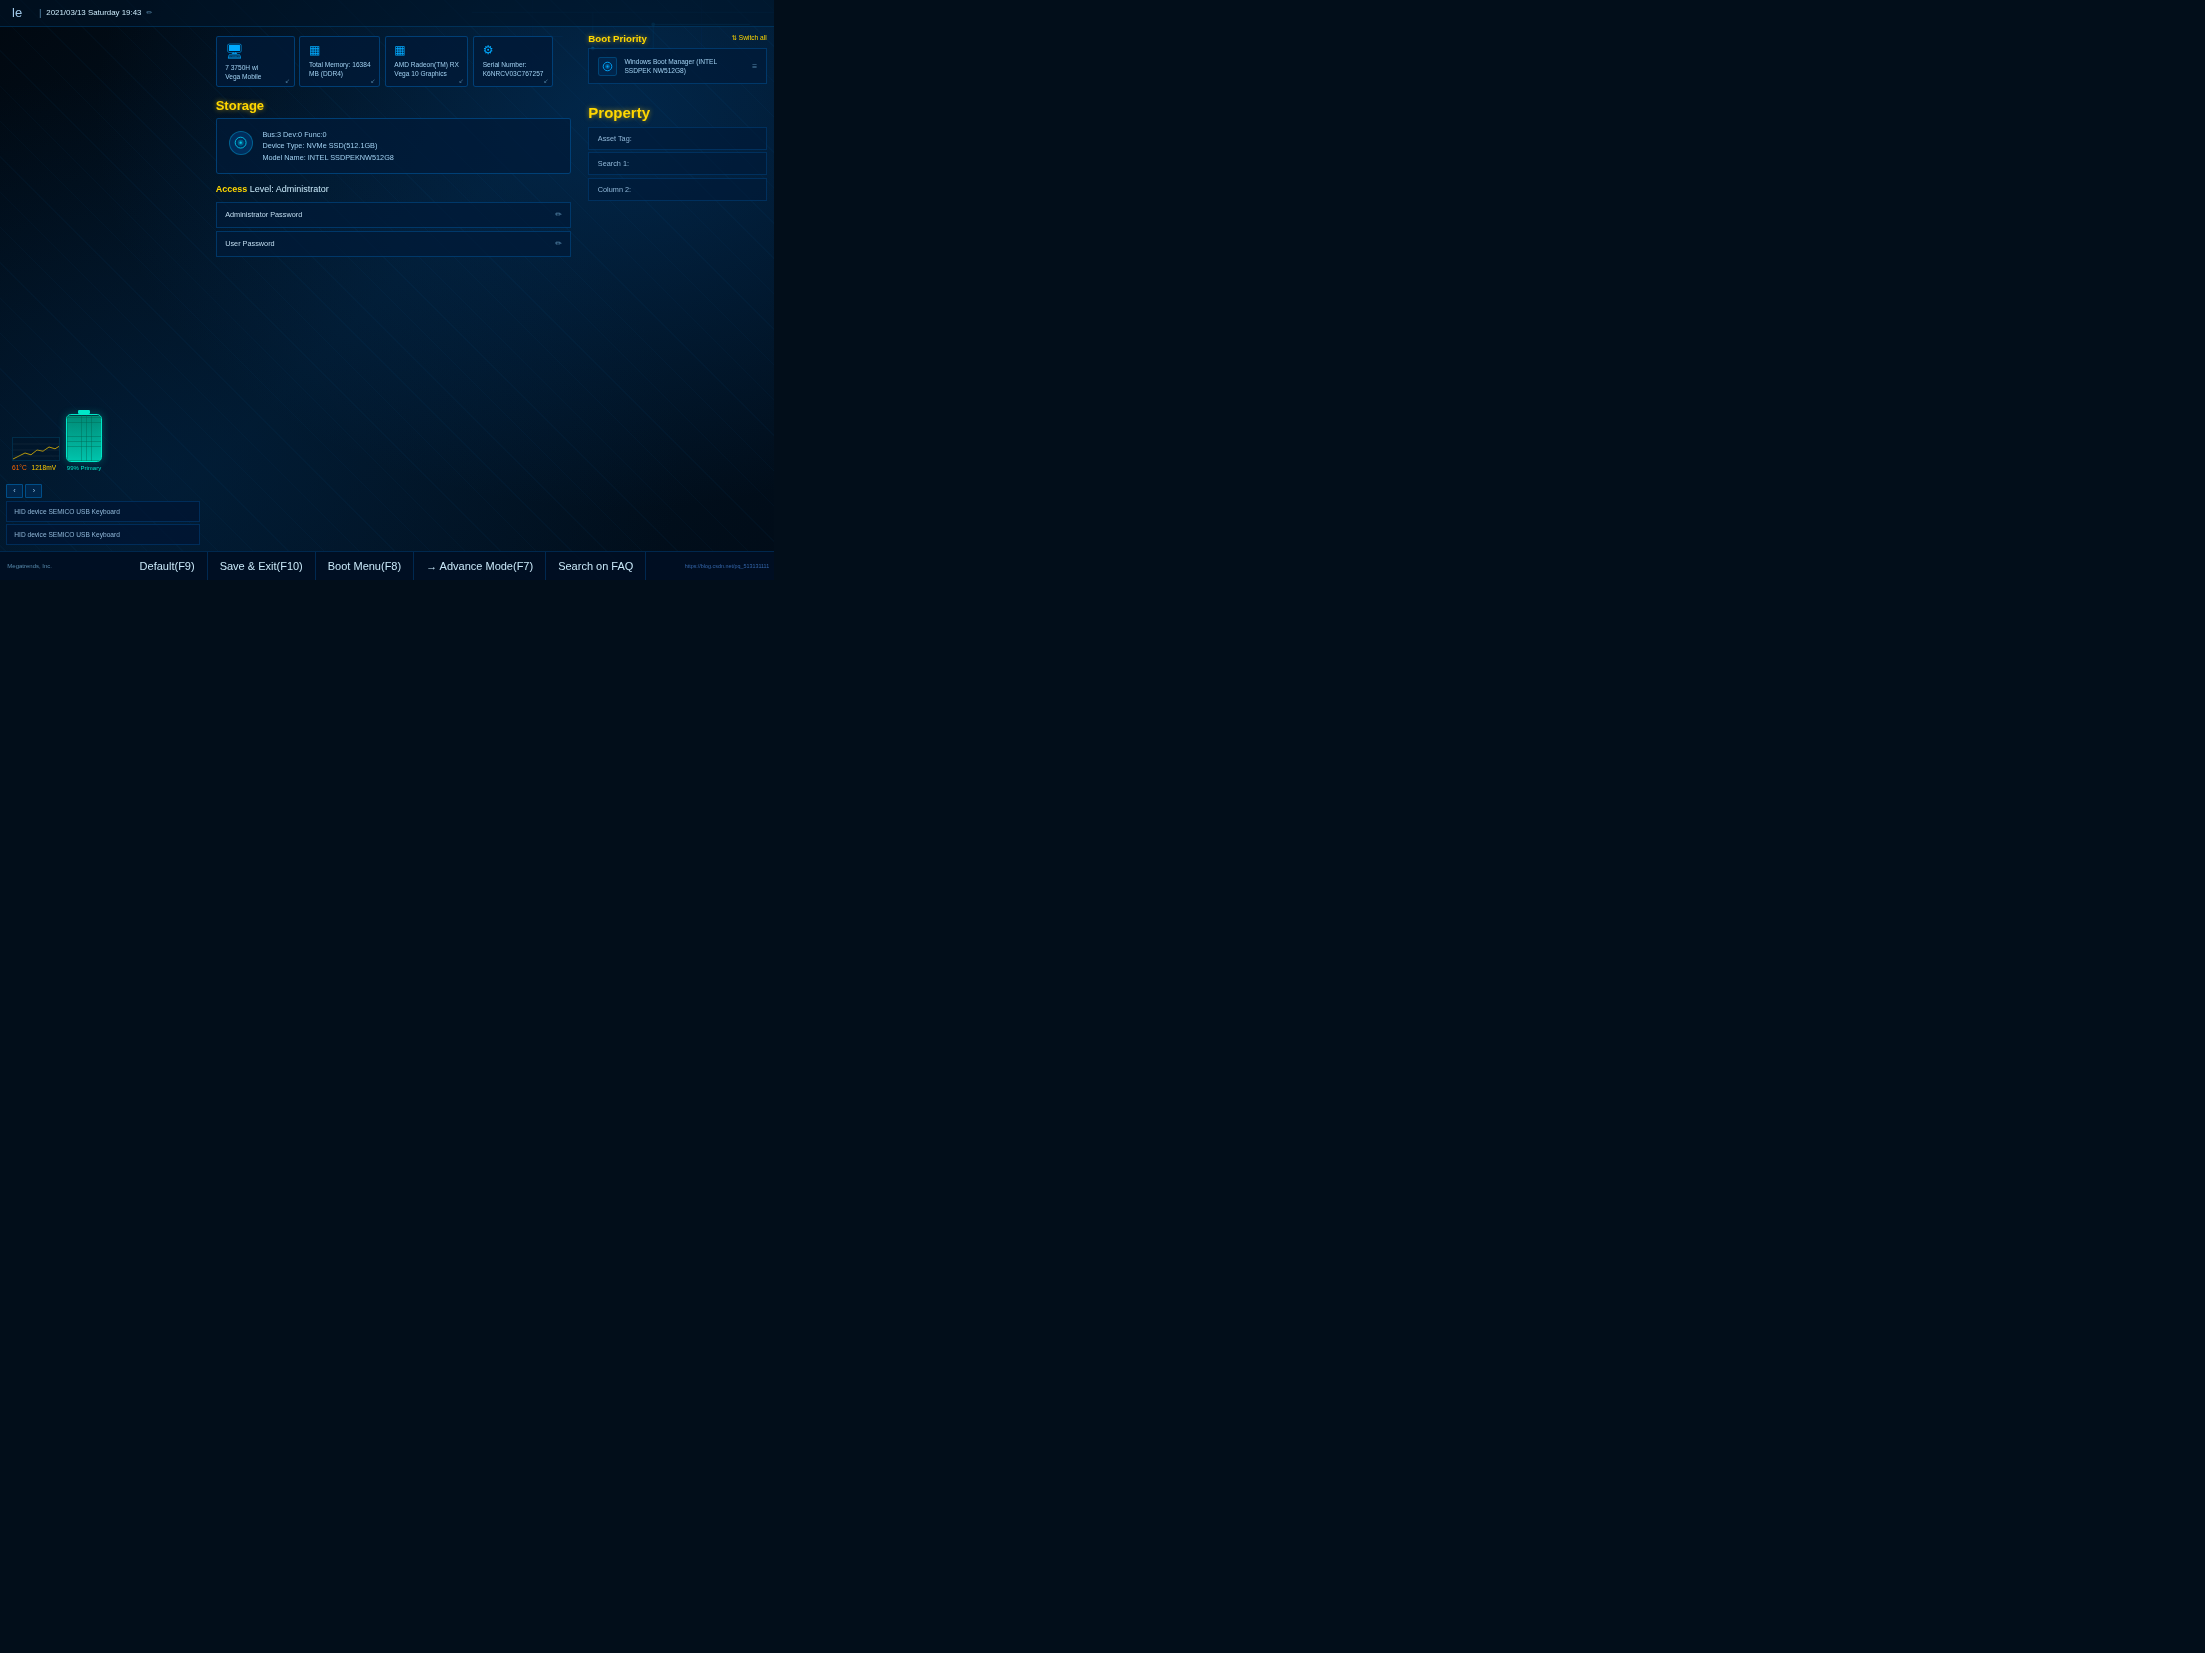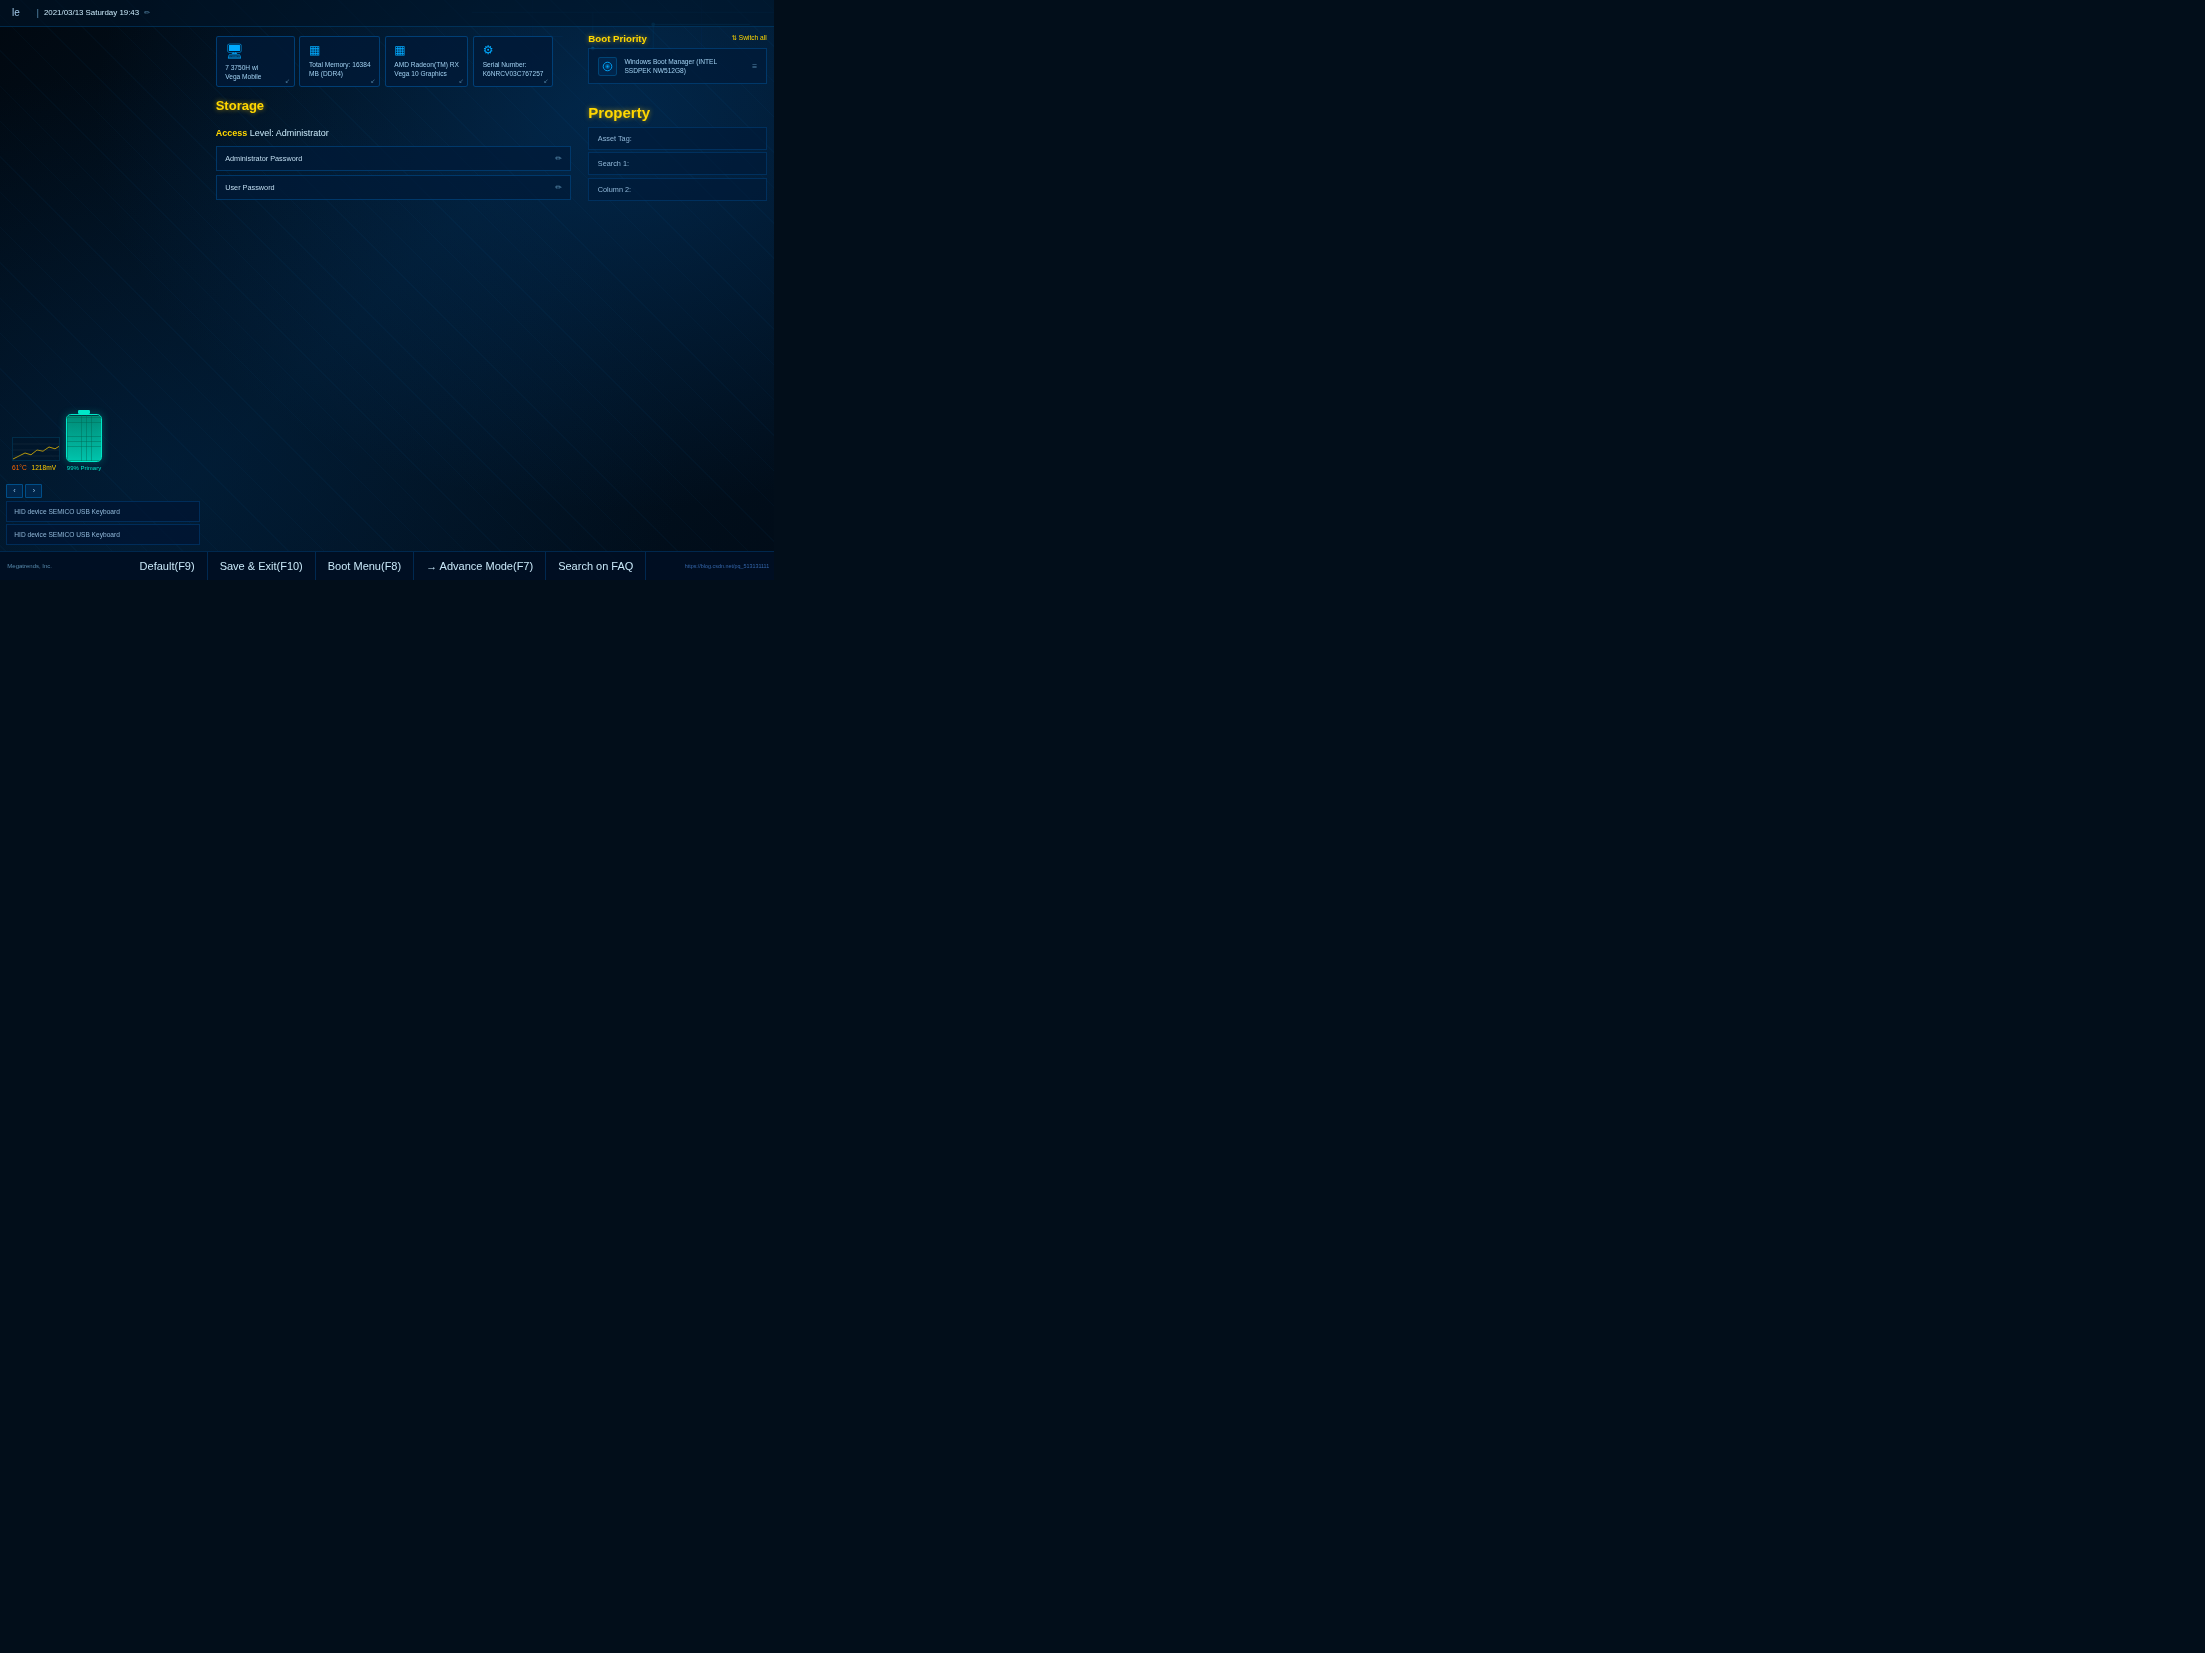--- a/index.html
+++ b/index.html
@@ -47,21 +47,21 @@
     .header {
       display: flex;
       align-items: center;
       padding: 4.8px 12px;
       border-bottom: 0.6px solid rgba(0,150,255,0.2);
       background: rgba(0,20,40,0.6);
       height: 26.6px;
     }
 
     .header-title {
-      font-size: 10px;
+      font-size: 13px;
       color: #a0c8e8;
       margin-right: 12px;
     }
 
     .header-date {
       font-size: 7.9px;
       color: #c8e8f8;
       display: flex;
       align-items: center;
       gap: 4.8px;
@@ -569,20 +569,34 @@
         <div class="hw-top-card">
           <span class="icon" style="font-size:12px;">⚙</span>
           <span style="font-size:6.6px;color:#a0d0f0;">Serial Number:</span>
           <span style="font-size:6.6px;color:#a0d0f0;">K6NRCV03C767257</span>
           <span class="arrow">↙</span>
         </div>
       </div>
 
       <div class="section">
         <div class="section-title glow-yellow">Storage</div>
+        <div class="storage-box">
+          <div class="storage-icon">
+            <svg width="13.3" height="13.3" viewBox="0 0 22 22">
+              <circle cx="11" cy="11" r="9" fill="none" stroke="#00c8e8" stroke-width="1.5"></circle>
+              <circle cx="11" cy="11" r="5" fill="#00c8e8" opacity="0.3"></circle>
+              <circle cx="11" cy="11" r="2" fill="#00c8e8"></circle>
+            </svg>
+          </div>
+          <div class="storage-info">
+            <div>Bus:3 Dev:0 Func:0</div>
+            <div>Device Type: NVMe SSD(512.1GB)</div>
+            <div>Model Name: INTEL SSDPEKNW512G8</div>
+          </div>
+        </div>
       </div>
 
       <div class="access-section">
         <div class="access-title">
           <span class="access-keyword">Access</span>
           <span class="access-rest">Level: Administrator</span>
         </div>
         <div class="password-row">
           <span>Administrator Password</span>
           <span class="pencil-icon">✏</span>

